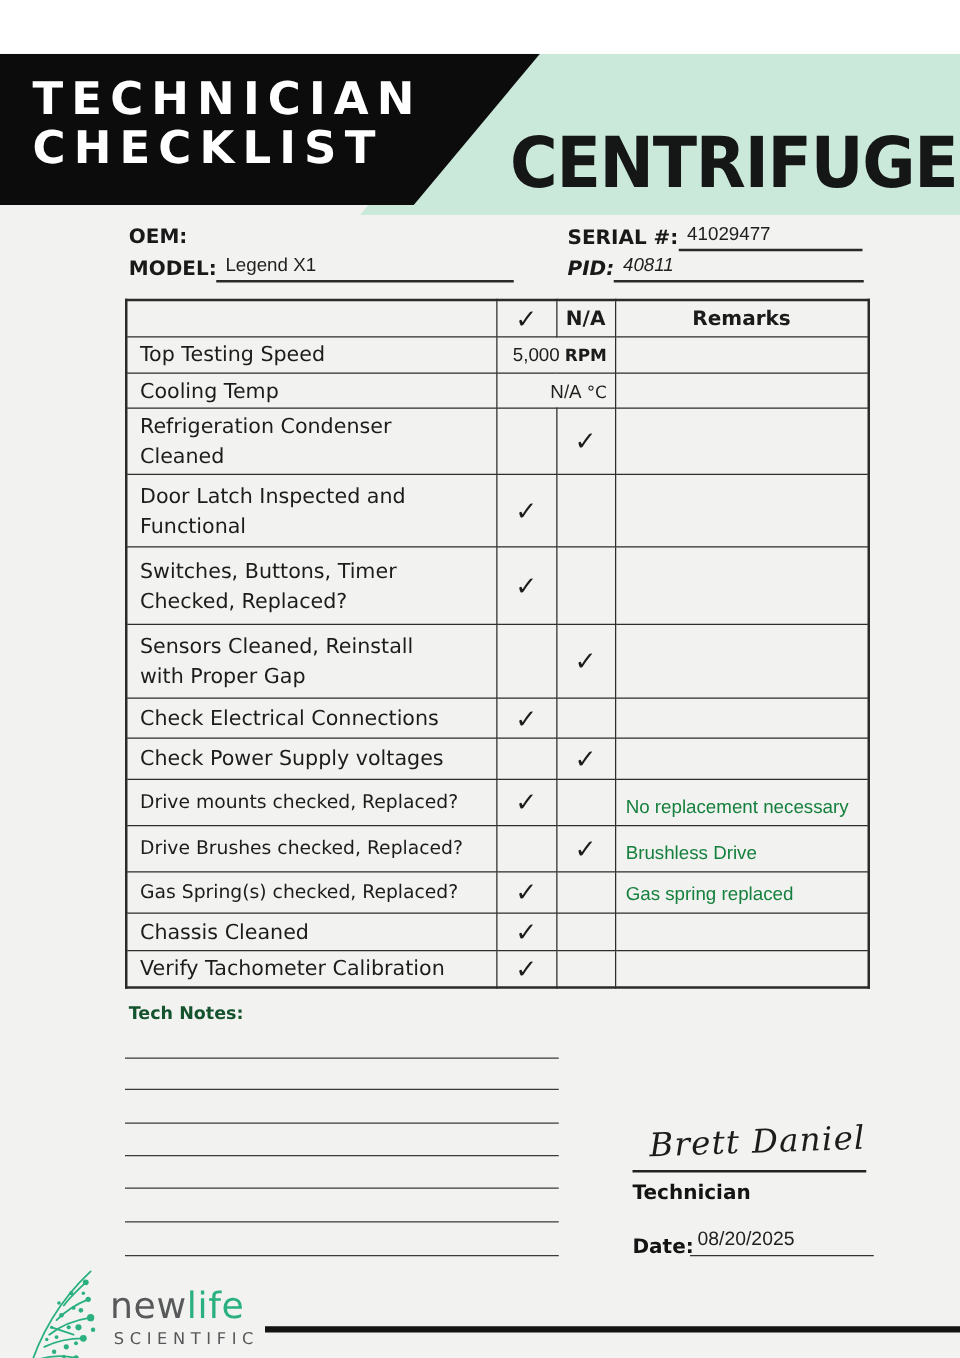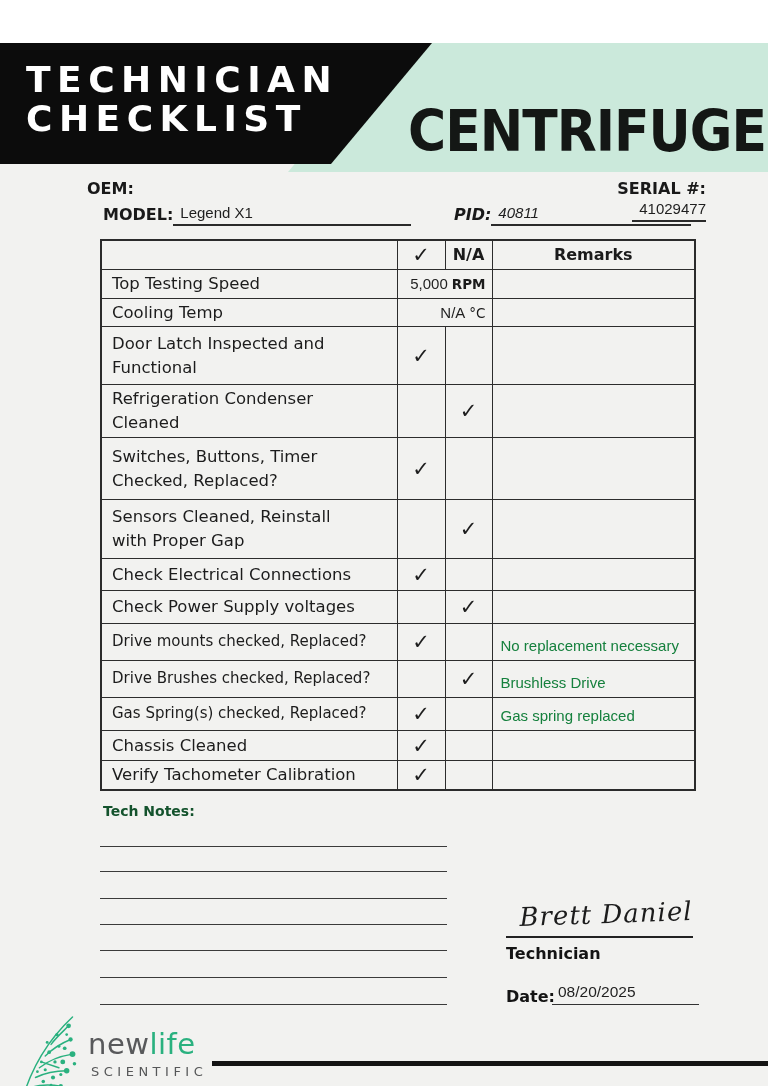--- a/index.html
+++ b/index.html
@@ -16,23 +16,23 @@
   .hdr-title{position:absolute; left:26px; top:17px; color:#ffffff;
     font-weight:bold; font-size:36px; line-height:39px; letter-spacing:6.5px; white-space:nowrap;}
   .hdr-product{position:absolute; left:408px; top:56px; color:#141715;
     font-weight:bold; font-size:52px; letter-spacing:-1px; transform:scaleY(1.08);
     transform-origin:top left; white-space:nowrap;}
   
   .field{position:absolute; display:flex; align-items:flex-end;}
   .field .lbl{font-weight:600; font-size:16px; color:#191919; padding-bottom:2px; white-space:nowrap;}
   .field .box{flex:1; border-bottom:2px solid #2a2a2a; padding:0 0 3px 7px;
     font-family:"Liberation Sans", sans-serif; font-size:15px; color:#1f1f1f; white-space:nowrap;}
-  .f-oem{left:87px; top:136px; width:290px;}
+  .f-oem{left:103px; top:136px; width:290px;}
   .f-model{left:103px; top:161px; width:308px;align-items:flex-end;}
-  .f-serial{left:470px; top:136px; width:236px;flex-direction:column;}
+  .f-serial{left:454px; top:136px; width:236px;}
   .f-pid{left:454px; top:161px; width:237px;font-style:italic;}
   
   .chk-table{position:absolute; left:100px; top:196px; width:594px;
     border-collapse:collapse; table-layout:fixed;}
   .chk-table td, .chk-table th{border:1.5px solid #2d2d2d; padding:0; vertical-align:middle;}
   .chk-table{border:2px solid #2b2b2b;}
   .col-name{width:296px;} .col-chk{width:48px;} .col-na{width:47px;} .col-rem{width:203px;}
   td.name{font-size:16.5px; color:#1c1c1c; padding:2px 26px 2px 10px; line-height:1.45;}
   td.name.sm{font-size:15px; padding-right:4px;}
   td.name.tight{padding-right:42px;}
@@ -116,30 +116,30 @@
       </td>
       <td class="rem"></td>
     </tr>
     <tr style="height:28px">
       <td class="name">Cooling Temp</td>
       <td class="val" colspan="2">
         <span class="fill">N/A</span><span class="unit">°C</span>
       </td>
       <td class="rem"></td>
     </tr>
+    <tr style="height:28px">
+      <td class="name">Refrigeration Condenser Cleaned</td>
+      <td class="chk"></td>
+      <td class="chk">✓</td>
+      <td class="rem"></td>
+    </tr>
     <tr style="height:58px">
       <td class="name">Door Latch Inspected and Functional</td>
       <td class="chk">✓</td>
       <td class="chk"></td>
-      <td class="rem"></td>
-    </tr>
-    <tr style="height:28px">
-      <td class="name">Refrigeration Condenser Cleaned</td>
-      <td class="chk"></td>
-      <td class="chk">✓</td>
       <td class="rem"></td>
     </tr>
     <tr style="height:62px">
       <td class="name tight">Switches, Buttons, Timer Checked, Replaced?</td>
       <td class="chk">✓</td>
       <td class="chk"></td>
       <td class="rem"></td>
     </tr>
     <tr style="height:59px">
       <td class="name">Sensors Cleaned, Reinstall with Proper Gap</td>

